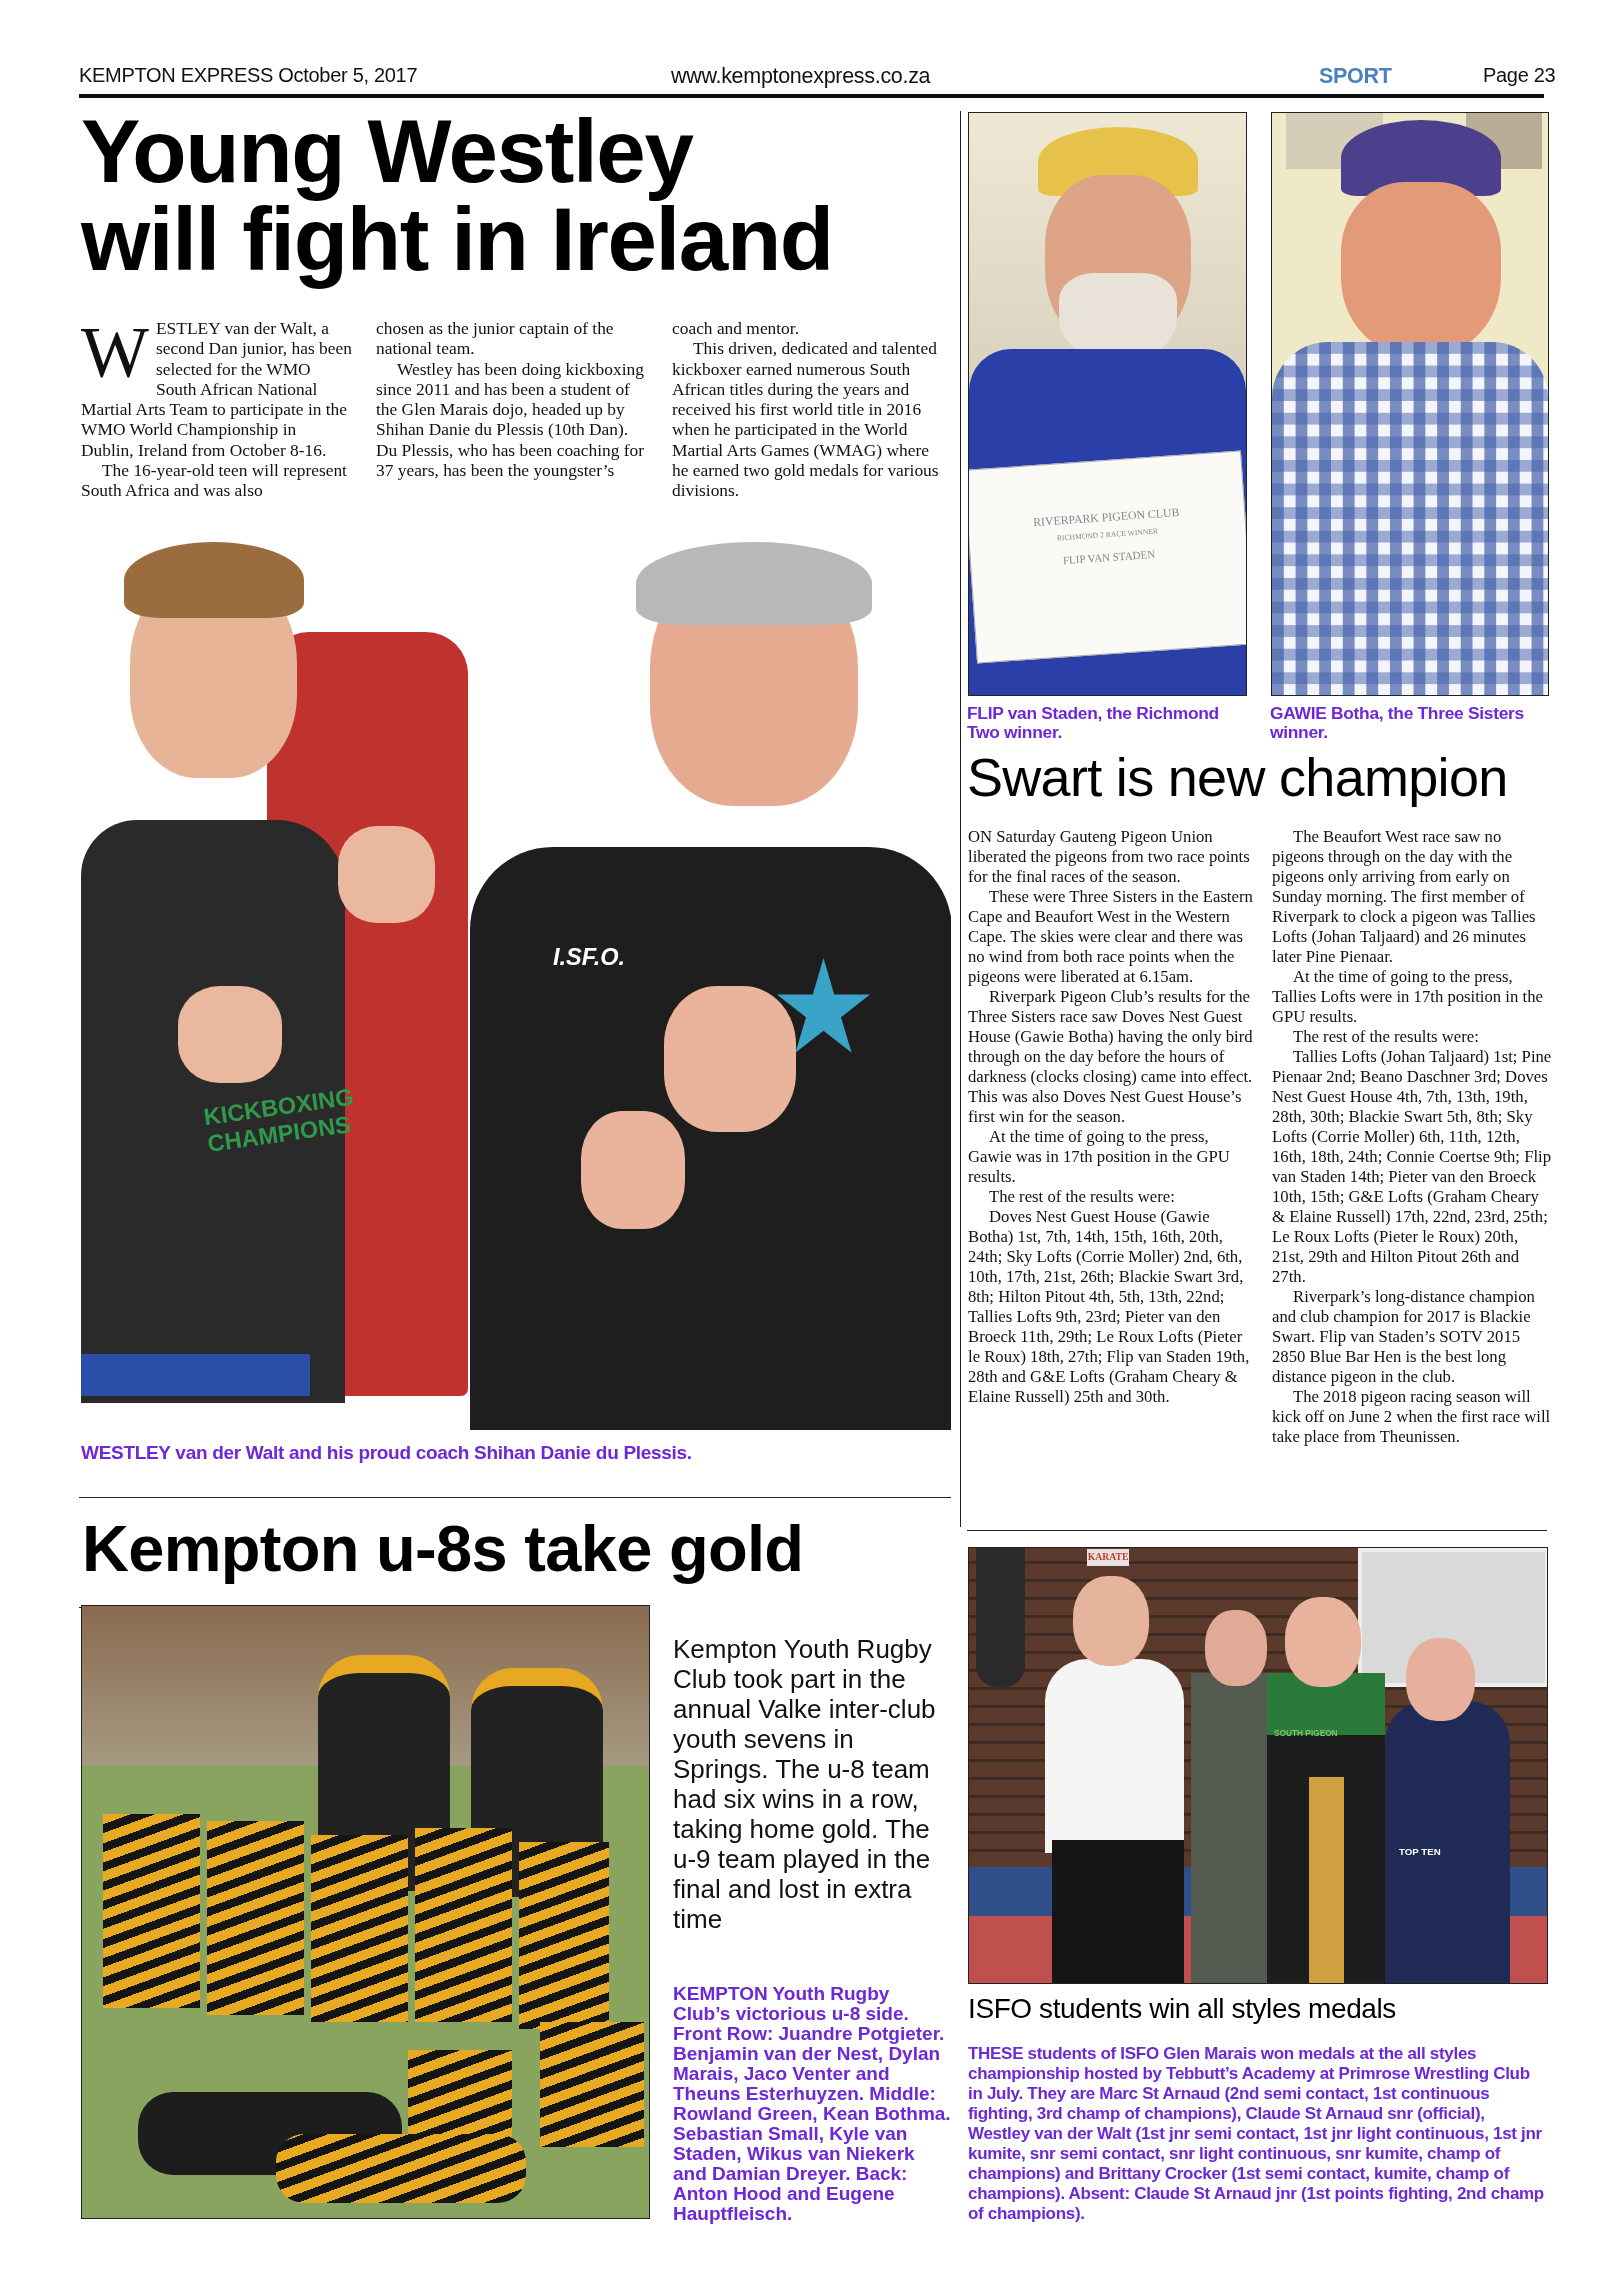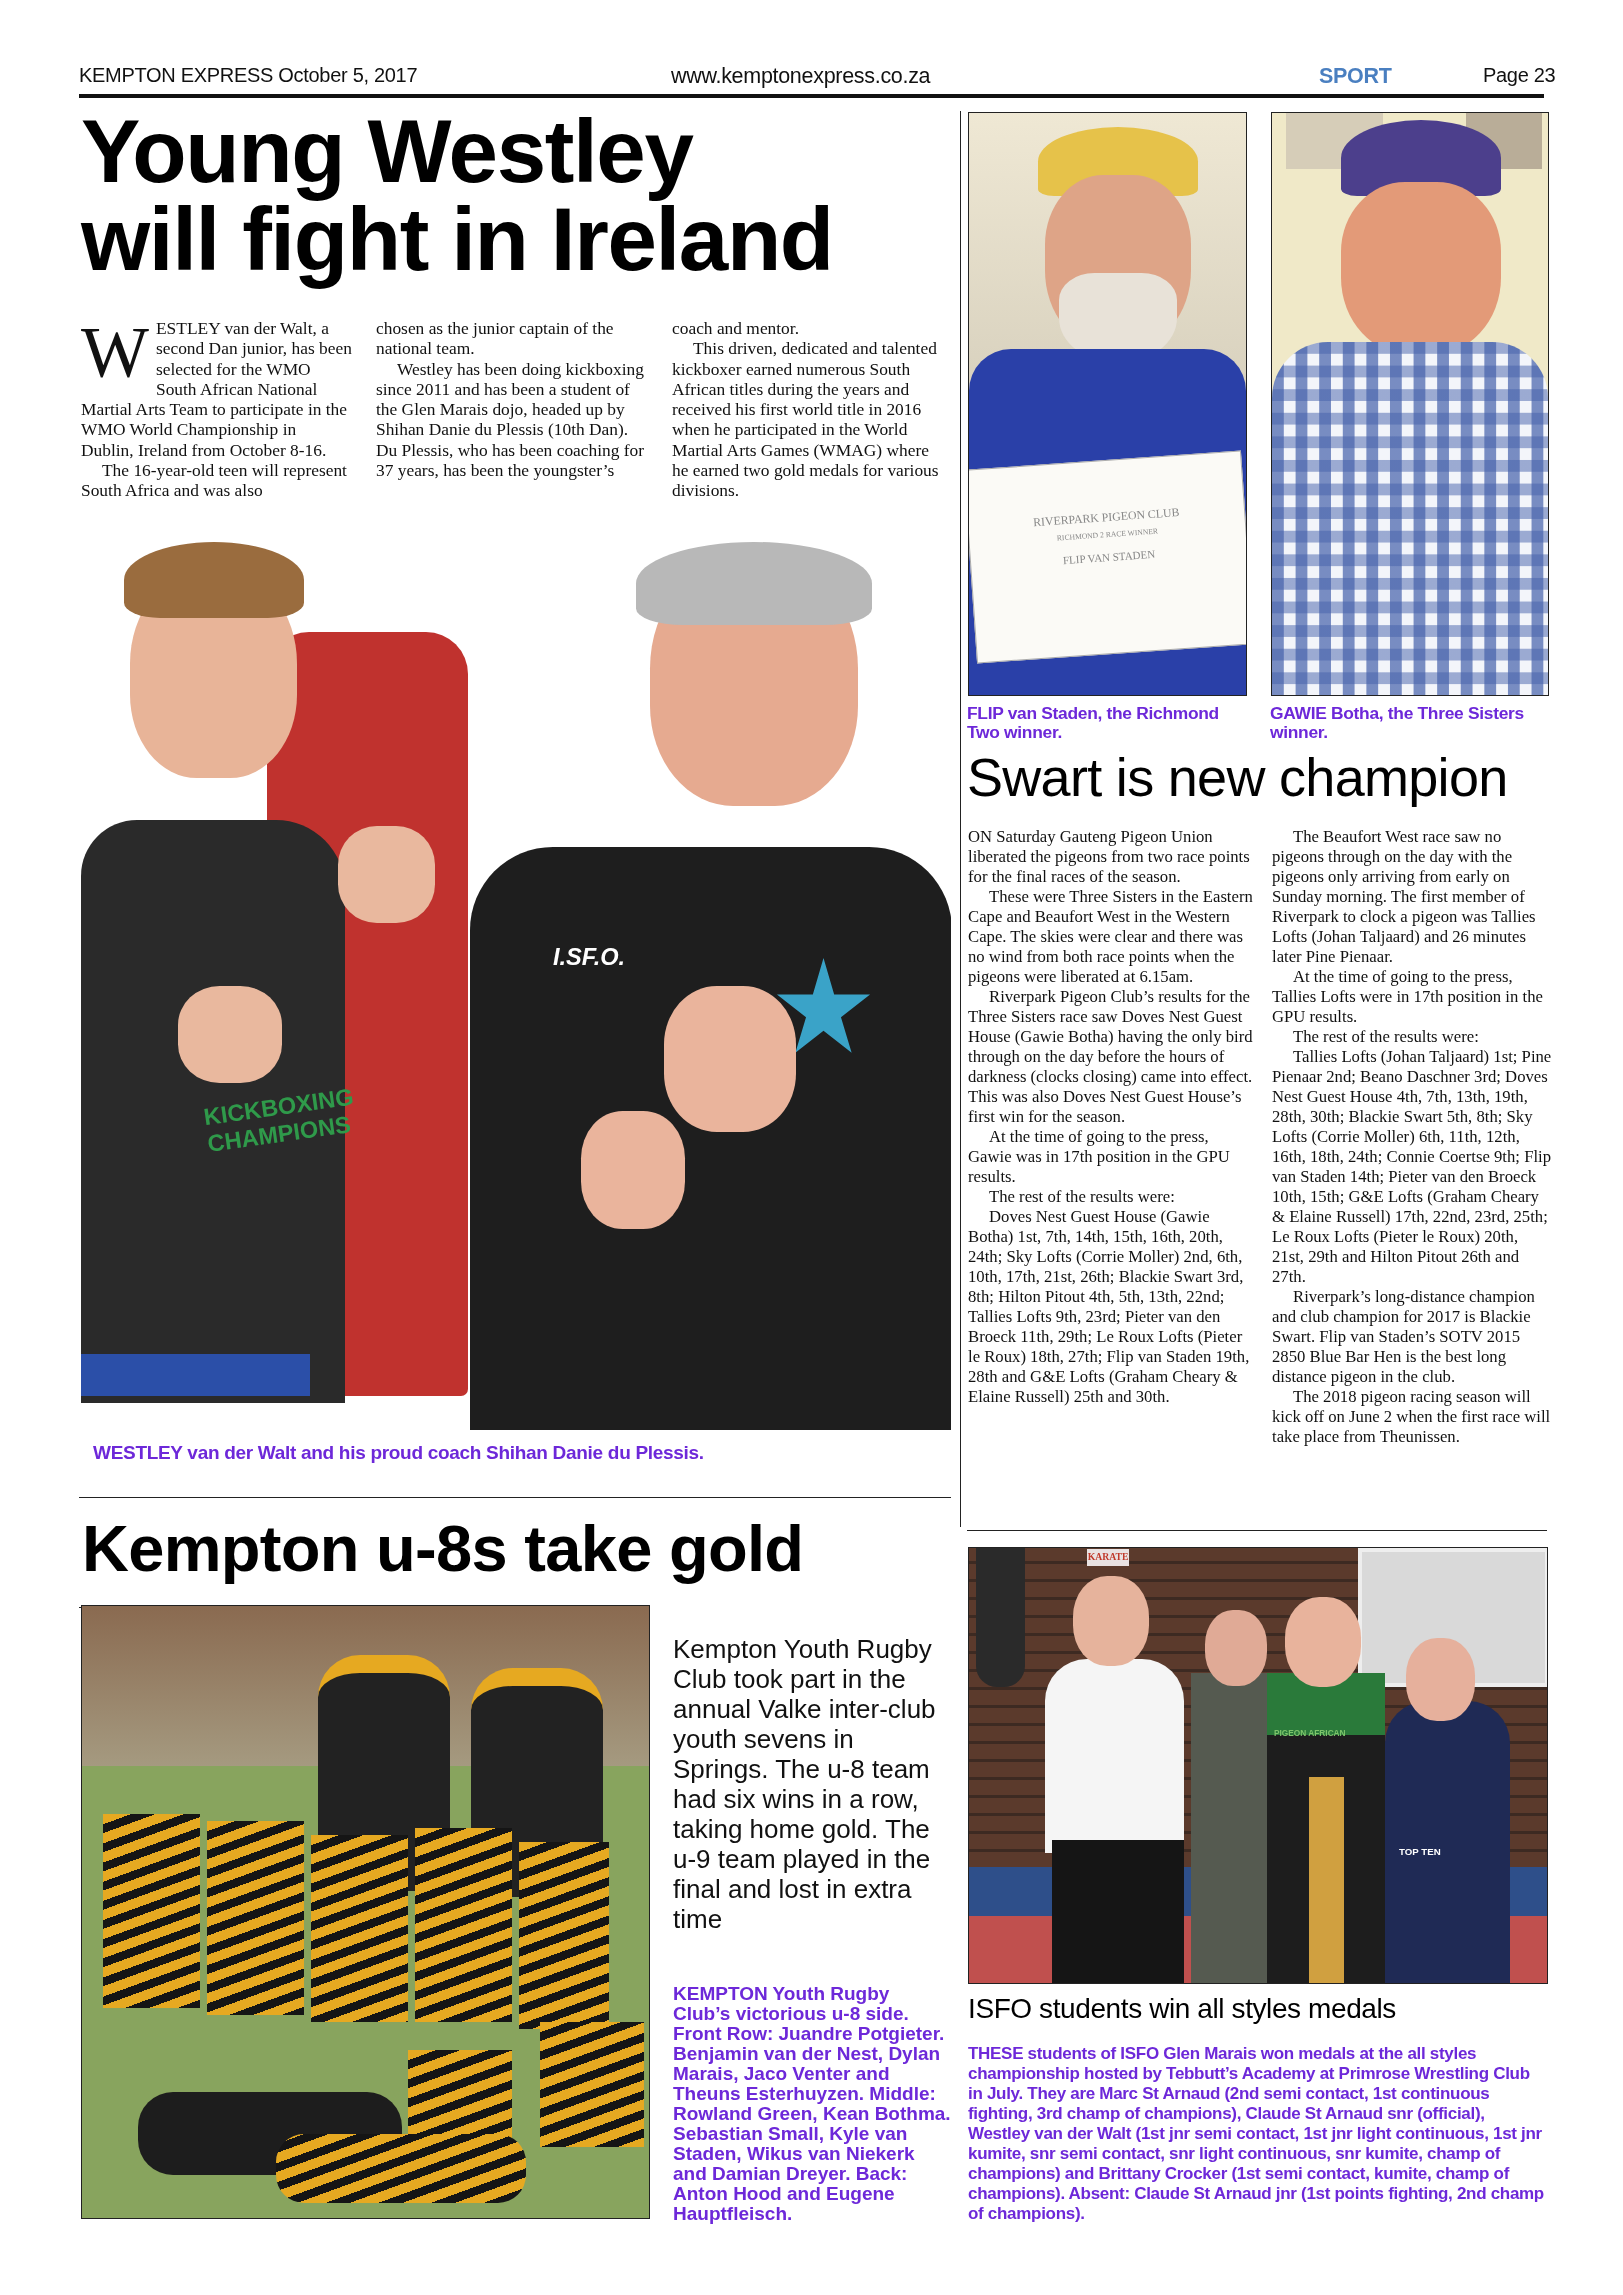--- a/index.html
+++ b/index.html
@@ -84,21 +84,21 @@
 
     <div class="shape" style="left:569px; top:28px; width:208px; height:250px; background:#e6aa90; border-radius:45% 45% 40% 40%;"></div>
     <div class="shape" style="left:555px; top:14px; width:236px; height:83px; background:#b8b8b8; border-radius:50% 50% 20% 20%;"></div>
     <div class="shape" style="left:389px; top:319px; width:482px; height:583px; background:#1e1e1e; border-radius:83px 83px 0 0;"></div>
     <div class="shape" style="left:472px; top:416px; color:#ffffff; font-weight:bold; font-style:italic; font-size:23.6px;">I.SF.O.</div>
     <div class="shape" style="left:694px; top:430px; width:97px; height:104px; background:#3aa3c8; clip-path:polygon(50% 0%,61% 35%,98% 35%,68% 57%,79% 91%,50% 70%,21% 91%,32% 57%,2% 35%,39% 35%);"></div>
     <div class="shape" style="left:583px; top:458px; width:132px; height:146px; background:#eab49c; border-radius:40%;"></div>
     <div class="shape" style="left:500px; top:583px; width:104px; height:118px; background:#eab49c; border-radius:40%;"></div>
   </div>
 
-  <div class="caption-bold" style="left:81px; top:1442px; font-size:19px;margin-left:12px;">WESTLEY van der Walt and his proud coach Shihan Danie du Plessis.</div>
+  <div class="caption-bold" style="left:81px; top:1442px; font-size:19px;">WESTLEY van der Walt and his proud coach Shihan Danie du Plessis.</div>
 </section>
 
 <div class="rule" style="left:79px; top:1497px; width:872px; height:1.4px;"></div>
 
 <section>
   <h2 class="headline-xl" style="left:82px; top:1513px; font-size:65px; line-height:72px; letter-spacing:-0.7px;">Kempton u-8s take gold</h2>
   <div class="rule" style="left:79px; top:1607px; width:569px; height:1.4px;"></div>
 
   <div class="photo" style="left:81px; top:1605px; width:569px; height:614px; background:#7c9a52;">
     <div class="shape" style="left:0; top:0; width:100%; height:160px; background:linear-gradient(#8a6a50,#a59a80);"></div>
@@ -181,21 +181,21 @@
     <div class="shape" style="left:0; top:319px; width:100%; height:49px; background:#2e4f8a;"></div>
     <div class="shape" style="left:0; top:368px; width:100%; height:69px; background:#c0504e;"></div>
 
     <div class="shape" style="left:76px; top:111px; width:139px; height:194px; background:#f5f5f5; border-radius:42px 42px 0 0;"></div>
     <div class="shape" style="left:83px; top:292px; width:132px; height:146px; background:#151515;"></div>
     <div class="shape" style="left:104px; top:28px; width:76px; height:90px; background:#e6b39c; border-radius:45%;"></div>
     <div class="shape" style="left:222px; top:125px; width:83px; height:312px; background:#555a50;"></div>
     <div class="shape" style="left:236px; top:62px; width:62px; height:76px; background:#e0aa96; border-radius:45%;"></div>
     <div class="shape" style="left:298px; top:125px; width:118px; height:312px; background:linear-gradient(#2a7a3a 0 20%,#1d1d1d 20%);"></div>
     <div class="shape" style="left:316px; top:49px; width:76px; height:90px; background:#e8b39c; border-radius:45%;"></div>
-    <div class="shape" style="left:305px; top:180px; color:#7ec46b; font-size:8.3px; font-weight:bold;">PIGEON AFRICAN</div>
+    <div class="shape" style="left:305px; top:180px; color:#7ec46b; font-size:8.3px; font-weight:bold;">SOUTH PIGEON</div>
     <div class="shape" style="left:340px; top:229px; width:35px; height:208px; background:#d0a040;"></div>
     <div class="shape" style="left:416px; top:153px; width:125px; height:285px; background:#1f2a55; border-radius:42px 42px 0 0;"></div>
     <div class="shape" style="left:437px; top:90px; width:69px; height:83px; background:#e6b09c; border-radius:45%;"></div>
     <div class="shape" style="left:430px; top:298px; color:#ffffff; font-size:9.7px; font-weight:bold;">TOP TEN</div>
   </div>
 
   <h2 class="headline-plain" style="left:968px; top:1991px; font-size:28px; line-height:36px; letter-spacing:-0.4px;">ISFO students win all styles medals</h2>
 
   <div class="caption-bold" style="left:968px; top:2044px; width:580px; font-size:17px; line-height:20px; letter-spacing:-0.3px;">THESE students of ISFO Glen Marais won medals at the all styles championship hosted by Tebbutt’s Academy at Primrose Wrestling Club in July. They are Marc St Arnaud (2nd semi contact, 1st continuous fighting, 3rd champ of champions), Claude St Arnaud snr (official), Westley van der Walt (1st jnr semi contact, 1st jnr light continuous, 1st jnr kumite, snr semi contact, snr light continuous, snr kumite, champ of champions) and Brittany Crocker (1st semi contact, kumite, champ of champions). Absent: Claude St Arnaud jnr (1st points fighting, 2nd champ of champions).</div>
 </section>

